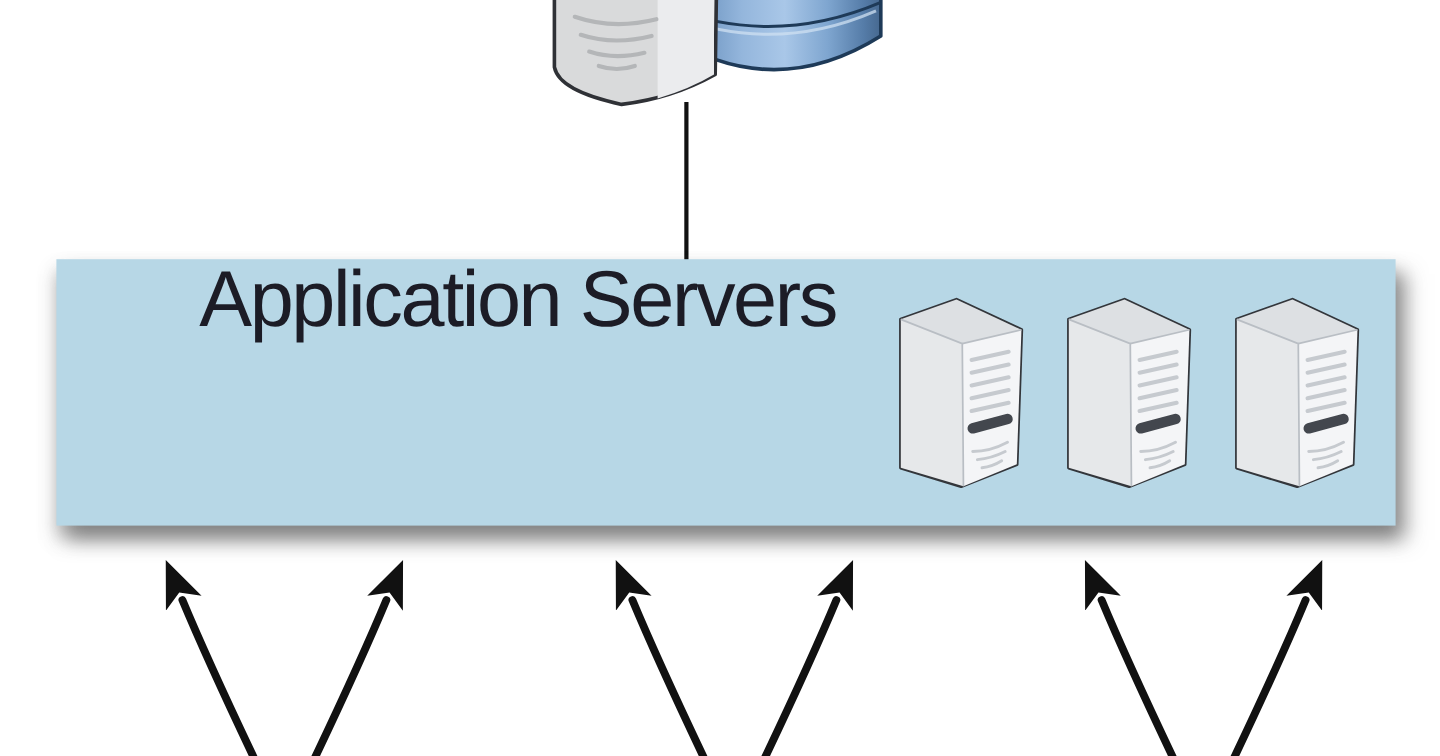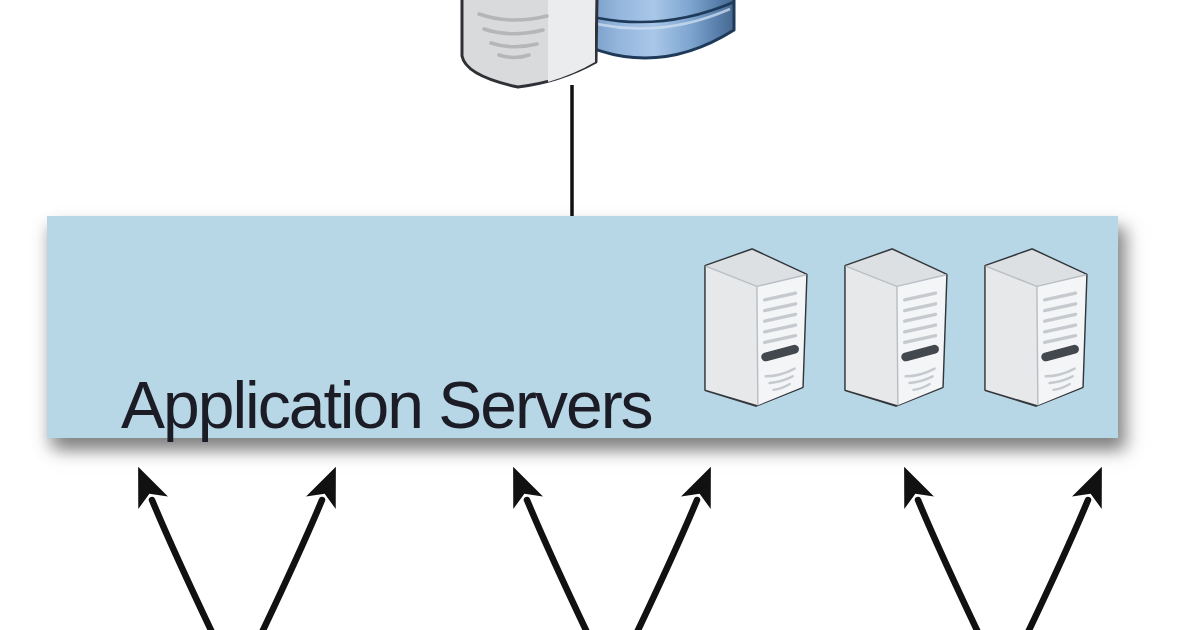--- a/index.html
+++ b/index.html
@@ -20,22 +20,23 @@
   }
   .app-box {
     position: absolute;
     left: 47px;
     top: 216px;
     width: 1071px;
     height: 222px;
     background: var(--box-blue, #b7d7e6);
     box-shadow: 9px 12px 16px rgba(75, 75, 75, 0.55), 0 10px 14px rgba(90, 90, 90, 0.35);
     display: flex;
-    align-items: flex-end;
+    align-items: flex-start;
     z-index: 2;
+    padding-left: 45px;
   }
   .app-label {
     margin-left: 74px;
     font-size: 66px;
     letter-spacing: -2px;
     color: var(--text-dark, #1c1c26);
     white-space: nowrap;
     line-height: 1;
   }
   .towers {

